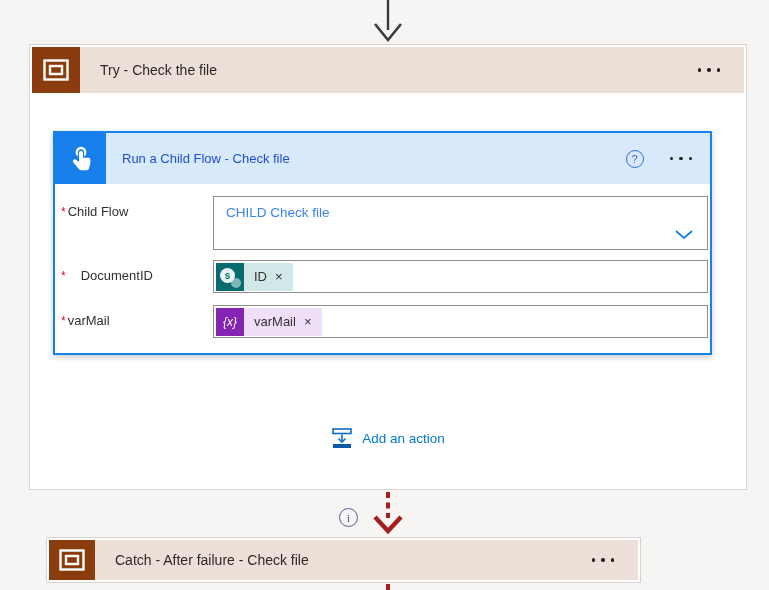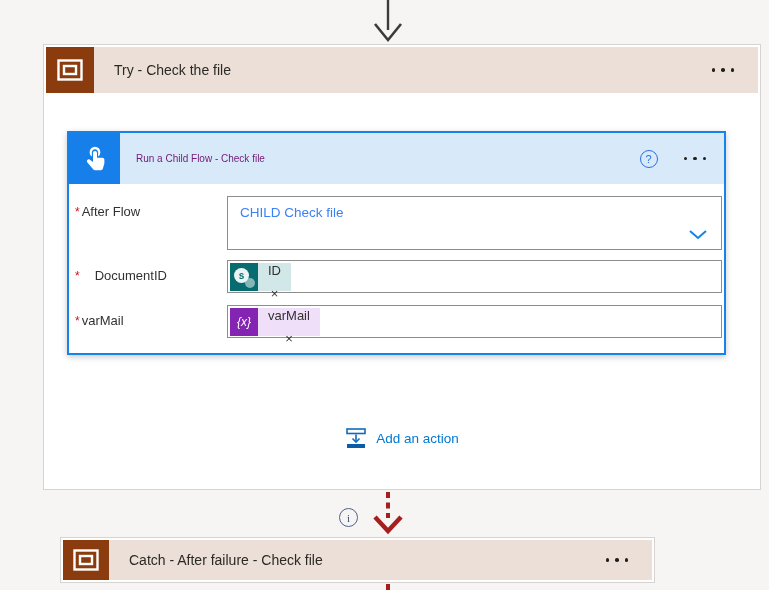--- a/index.html
+++ b/index.html
@@ -8,61 +8,61 @@
 
   
   .entry-arrow{position:absolute;left:372px;top:0;}
   .failure-arrow{position:absolute;left:372px;top:491px;}
   .cont-dash{position:absolute;left:384px;top:584px;}
   .info-bubble{position:absolute;left:339px;top:508px;width:17px;height:17px;border-radius:50%;
     border:1.4px solid #4f618f;color:#3f4d72;font-size:11px;font-family:"Liberation Serif",serif;
     display:flex;align-items:center;justify-content:center;background:transparent;cursor:pointer;}
 
   
-  .scope{position:absolute;background:#fff;border:1px solid #d6d3d1;box-sizing:border-box;padding:2px;margin-left:14px;}
+  .scope{position:absolute;background:#fff;border:1px solid #d6d3d1;box-sizing:border-box;padding:2px;}
   .scope.try{left:29px;top:44px;width:718px;height:446px;}
   .scope.catch{left:46px;top:537px;width:595px;height:46px;}
   .scope-header{display:flex;align-items:stretch;height:46px;cursor:pointer;}
   .scope.catch .scope-header{height:40px;}
   .scope-icon{width:48px;background:#8b3c0e;display:flex;align-items:center;justify-content:center;flex:none;}
   .scope.catch .scope-icon{width:46px;}
   .scope-titlebar{flex:1;background:#ecdfd7;display:flex;align-items:center;padding:0 22px 0 20px;}
   .scope-title{font-size:14px;color:#2b2926;}
   .spacer{flex:1;}
   .ellipsis{display:flex;gap:6px;align-items:center;padding:6px 2px;cursor:pointer;}
   .ellipsis i{width:3.5px;height:3.5px;background:#201f1e;border-radius:50%;display:block;}
 
   
   .action-card{position:absolute;left:23px;top:86px;width:659px;height:224px;box-sizing:border-box;
     background:#fff;border:2px solid #1683eb;box-shadow:0 2px 6px rgba(0,0,0,.22);}
   .card-header{display:flex;align-items:stretch;height:51px;cursor:pointer;}
   .card-icon{width:51px;background:#167fea;display:flex;align-items:center;justify-content:center;flex:none;}
   .card-titlebar{flex:1;background:#d8e9fa;display:flex;align-items:center;padding:0 16px;}
-  .card-title{font-size:10px;color:#701a75;}
+  .card-title{font-size:13px;color:#1d4ed8;}
   .help-circle{width:18px;height:18px;border-radius:50%;border:1.5px solid #2e6fe4;color:#2e6fe4;
     font-size:11px;display:flex;align-items:center;justify-content:center;margin-right:24px;cursor:pointer;box-sizing:border-box;}
   .card-body{padding:12px 2px 0 6px;}
   .field-row{display:flex;align-items:flex-start;}
   .row-1{margin-bottom:10px;}
   .row-2{margin-bottom:12px;}
   .field-label{width:152px;flex:none;padding-top:8px;font-size:13px;color:#323130;display:flex;align-items:flex-start;}
   .req{color:#cb1323;font-size:12px;margin-right:2px;line-height:1.4;}
   .lbl.indent{margin-left:13px;}
   .dropdown{flex:1;border:1px solid #8f8d8b;height:54px;box-sizing:border-box;position:relative;cursor:pointer;background:#fff;}
   .dd-value{position:absolute;left:12px;top:8px;font-size:13.5px;color:#3b82f6;}
   .dd-chevron{position:absolute;right:14px;bottom:9px;}
   .text-input{flex:1;border:1px solid #8f8d8b;height:33px;box-sizing:border-box;display:flex;align-items:center;padding:2px;background:#fff;cursor:text;}
   .token{display:flex;align-items:stretch;height:28px;cursor:pointer;}
   .token-icon{width:28px;flex:none;position:relative;}
   .sp-icon{background:#076c70;}
   .sp-icon .c1{position:absolute;left:4px;top:5px;width:15px;height:15px;border-radius:50%;background:rgba(255,255,255,.92);
     color:#076c70;font-size:10px;font-weight:bold;display:flex;align-items:center;justify-content:center;}
   .sp-icon .c2{position:absolute;right:3px;bottom:3px;width:10px;height:10px;border-radius:50%;background:rgba(255,255,255,.5);}
   .var-icon{background:#8324b3;color:#fff;font-size:12px;font-style:italic;display:flex;align-items:center;justify-content:center;}
-  .token-body{display:flex;align-items:center;gap:8px;padding:0 10px;font-size:13px;color:#323130;flex-direction:column;}
+  .token-body{display:flex;align-items:center;gap:8px;padding:0 10px;font-size:13px;color:#323130;}
   .sp-body{background:#d1e7e8;}
   .var-body{background:#f0dff9;}
   .token-x{font-size:13px;color:#323130;cursor:pointer;}
 
   
   .add-action{position:absolute;left:0;right:0;top:383px;display:flex;justify-content:center;align-items:center;gap:9px;cursor:pointer;}
   .add-action span.txt{color:#0078d4;font-size:13.5px;}
 </style>
 </head>
 <body>
@@ -111,21 +111,21 @@
               <i></i>
             </div>
         </div>
       </div>
 
       <div class="card-body">
 
         <div class="field-row row-1">
           <div class="field-label">
             <span class="req">*</span>
-            <span class="lbl">After Flow</span>
+            <span class="lbl">Child Flow</span>
           </div>
           <div class="dropdown">
             <span class="dd-value">CHILD Check file</span>
             <svg class="dd-chevron" width="18" height="10" viewBox="0 0 18 10">
               <polyline points="1,1 9,8 17,1" fill="none" stroke="#1683eb" stroke-width="2"></polyline>
             </svg>
           </div>
         </div>
 
         <div class="field-row row-2">

